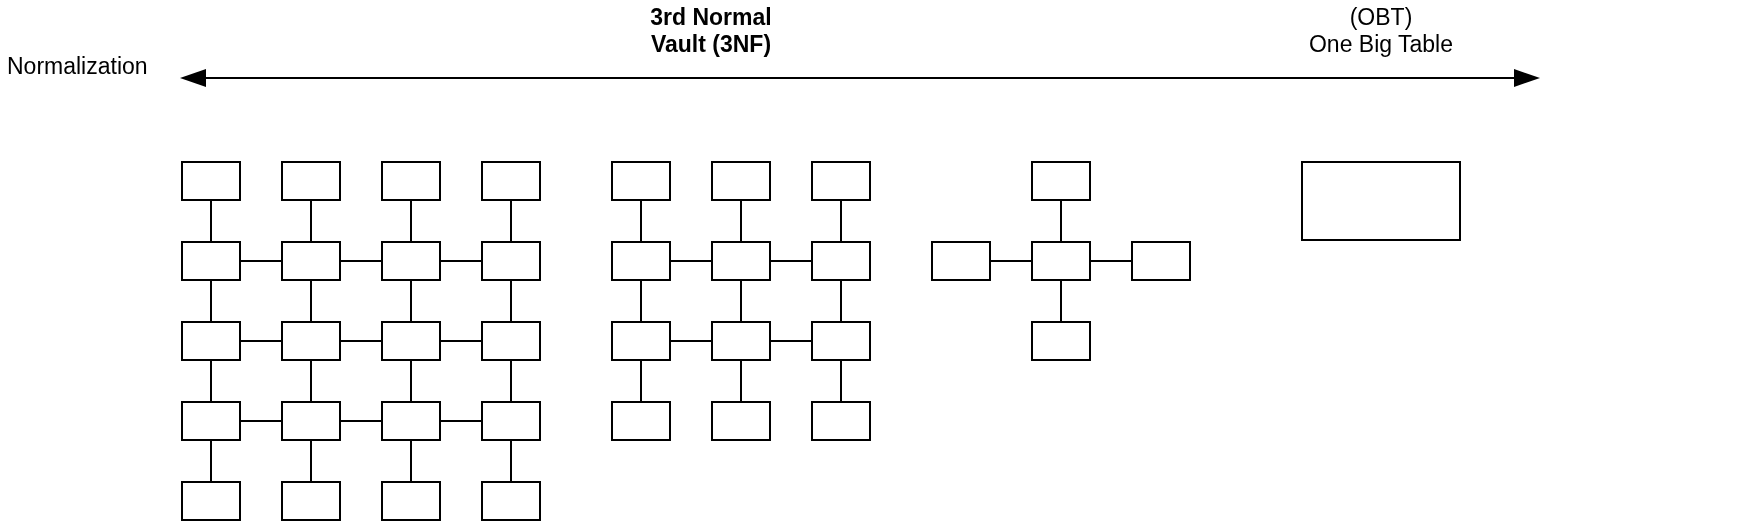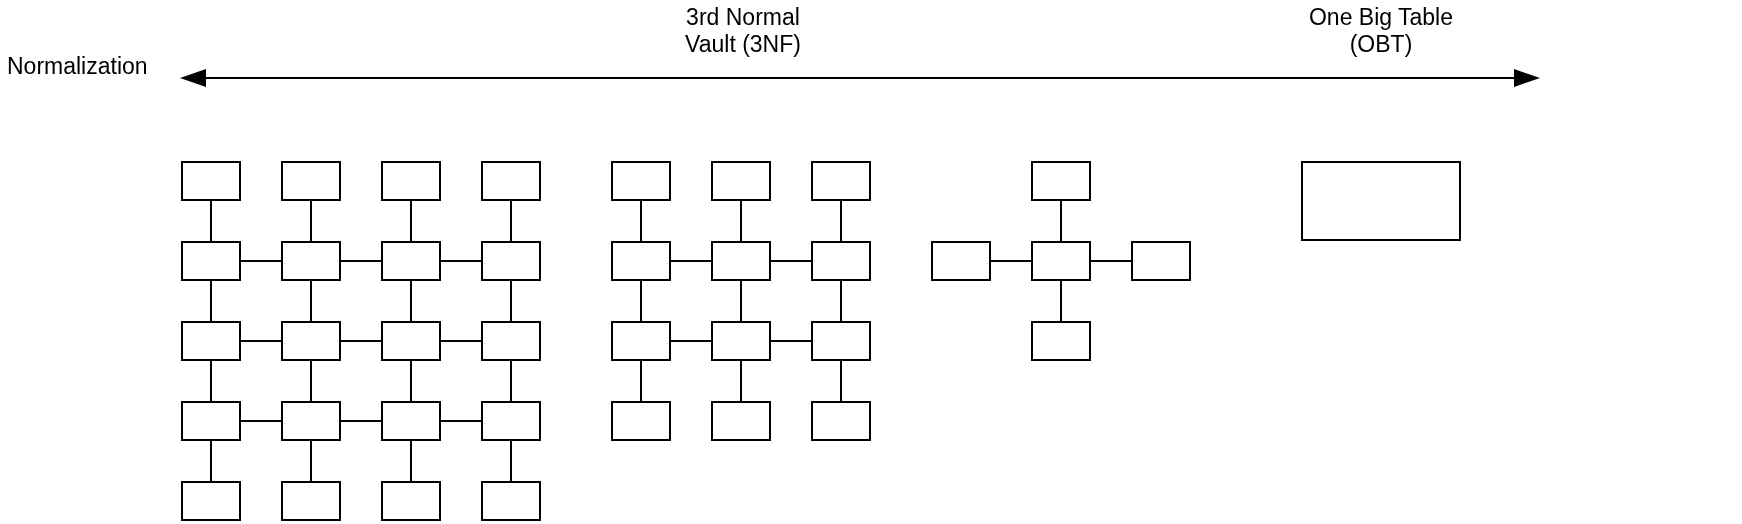--- a/index.html
+++ b/index.html
@@ -55,21 +55,21 @@
   .cat-label {
     position: absolute;
     top: 4px;
     transform: translateX(-50%);
     font-size: 23px;
     line-height: 27px;
     text-align: center;
     white-space: nowrap;
   }
   .cat-dv  { left: 361px; }
-  .cat-3nf { left: 743px; }
+  .cat-3nf { left: 711px; font-weight: bold; }
   .cat-dim { left: 1061px; }
   .cat-obt { left: 1381px; }
   
   .diagram-layer {
     position: absolute;
     left: 0;
     top: 0;
     width: 100%;
     height: 100%;
   }
@@ -95,22 +95,22 @@
   <div class="arrow-line"></div>
   <div class="arrow-head left"></div>
   <div class="arrow-head right"></div>
 
 
   <div class="cat-label cat-3nf">
     <div>3rd Normal</div>
     <div>Vault (3NF)</div>
   </div>
   <div class="cat-label cat-obt">
+    <div>(OBT)</div>
     <div>One Big Table</div>
-    <div>(OBT)</div>
   </div>
 
   <div class="diagram-layer">
       <div class="schema-group">
         <div class="edge-line" style="left: 210px; top: 201px; width: 2px; height: 40px;"></div>
         <div class="edge-line" style="left: 310px; top: 201px; width: 2px; height: 40px;"></div>
         <div class="edge-line" style="left: 410px; top: 201px; width: 2px; height: 40px;"></div>
         <div class="edge-line" style="left: 510px; top: 201px; width: 2px; height: 40px;"></div>
         <div class="edge-line" style="left: 210px; top: 281px; width: 2px; height: 40px;"></div>
         <div class="edge-line" style="left: 310px; top: 281px; width: 2px; height: 40px;"></div>

